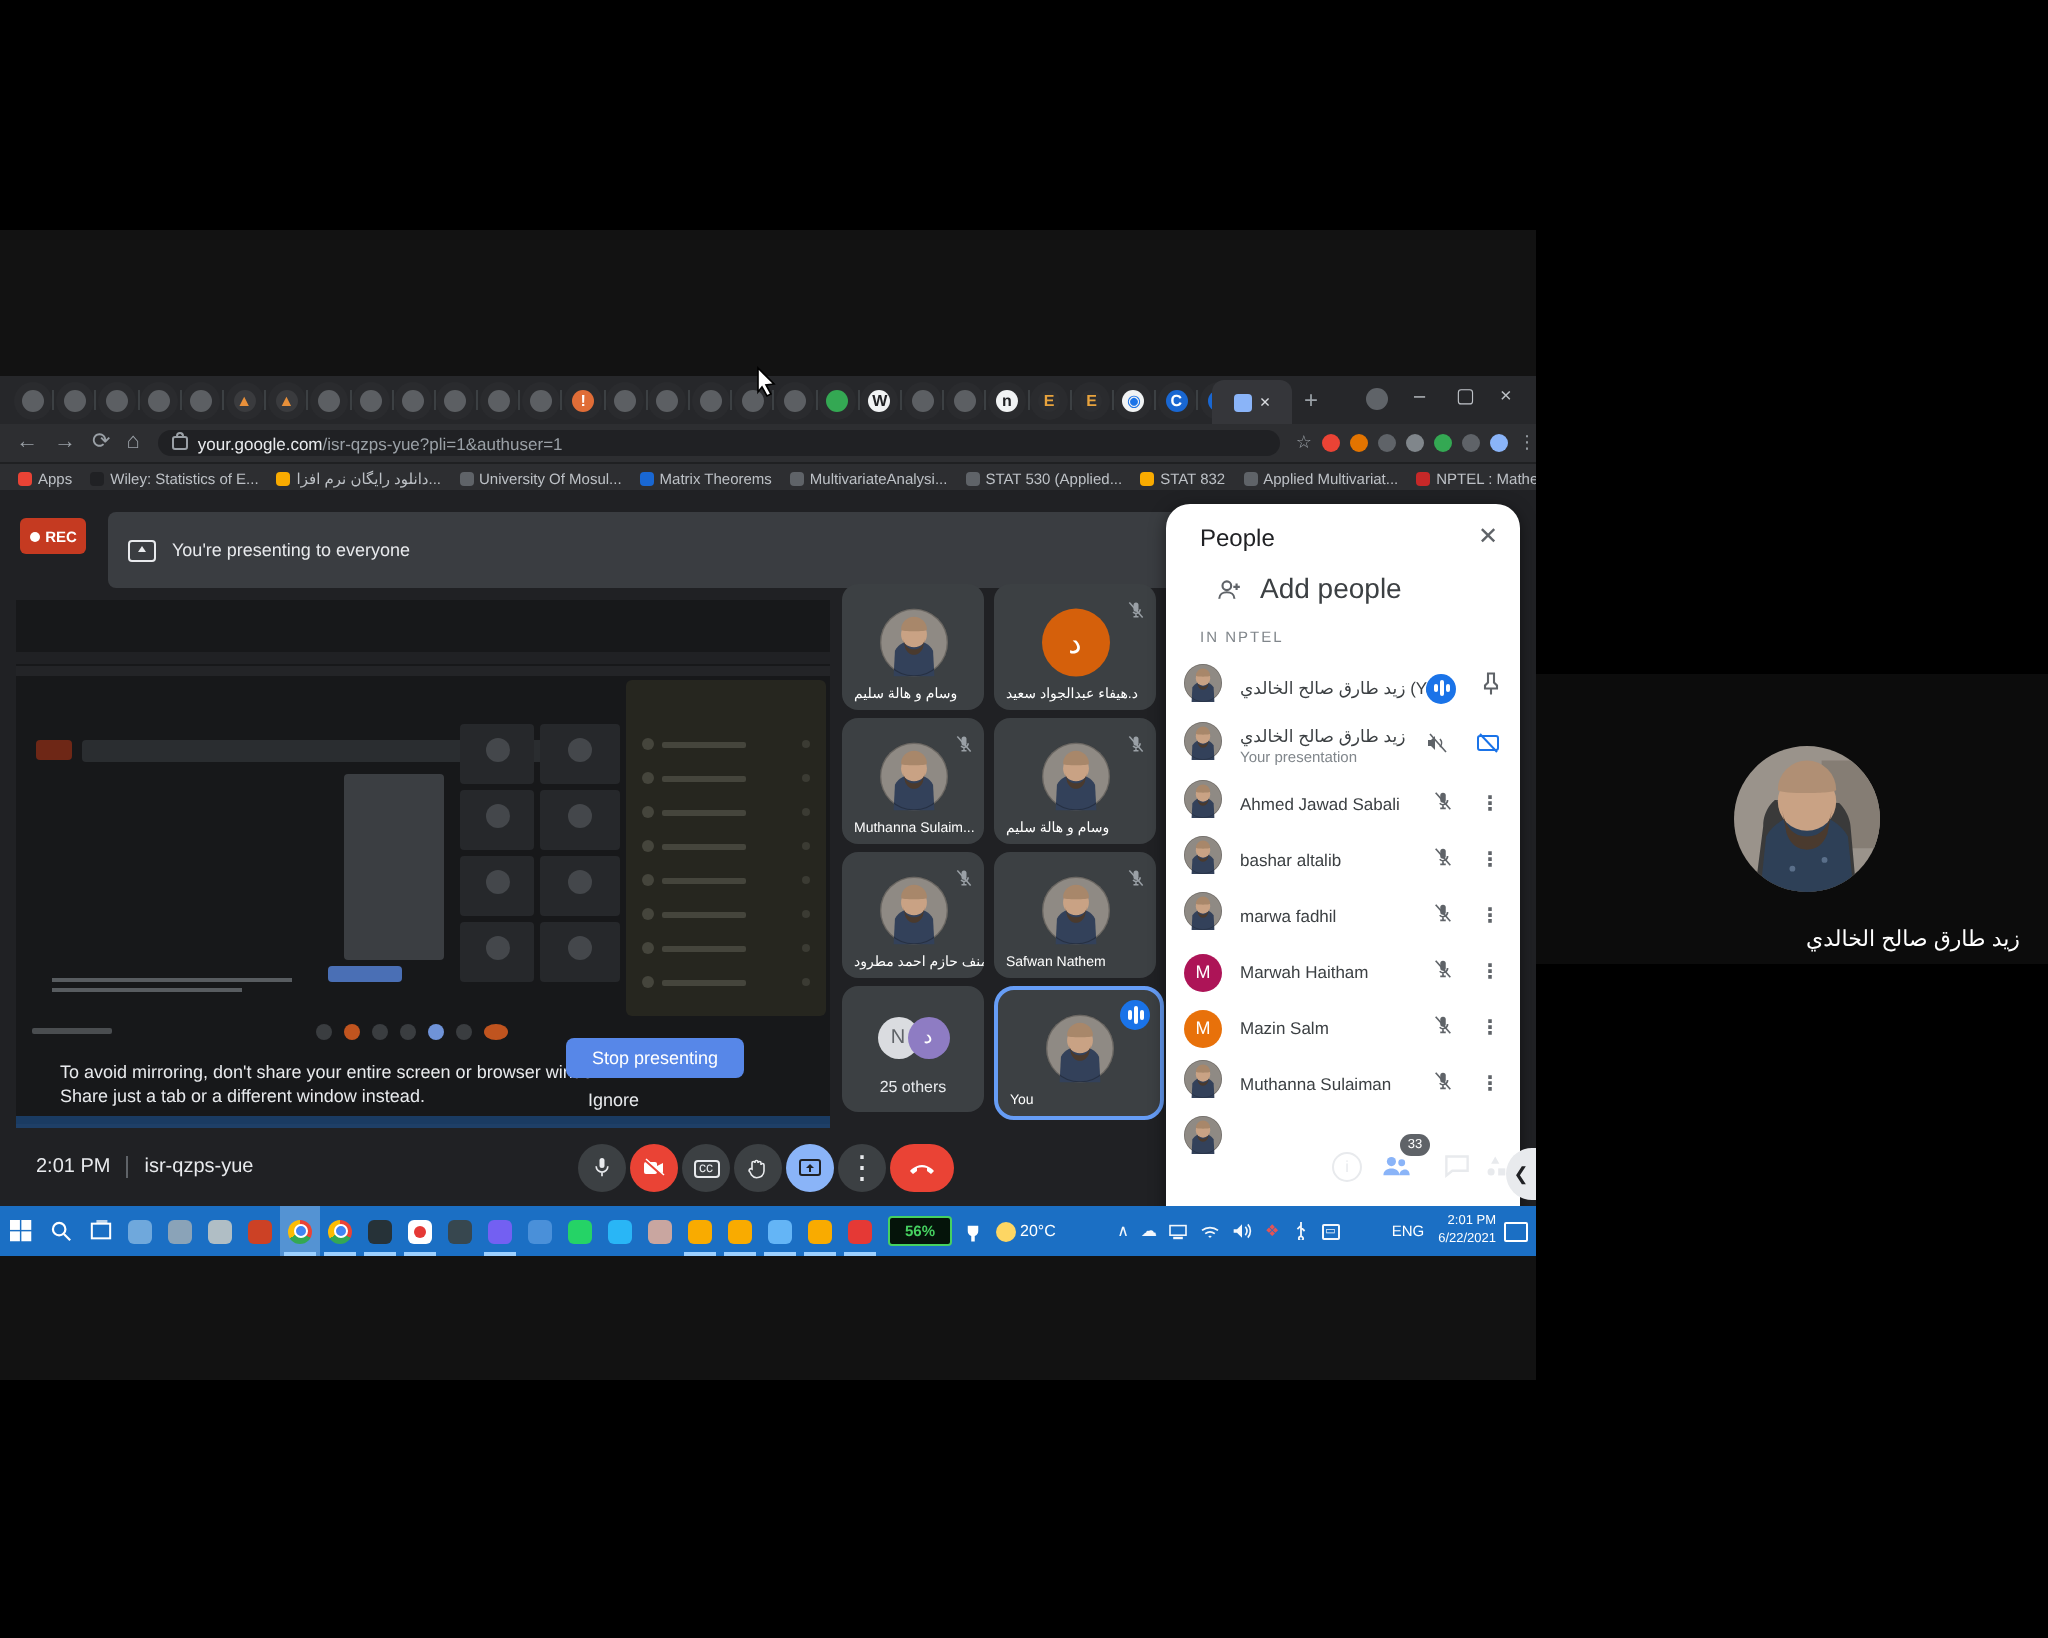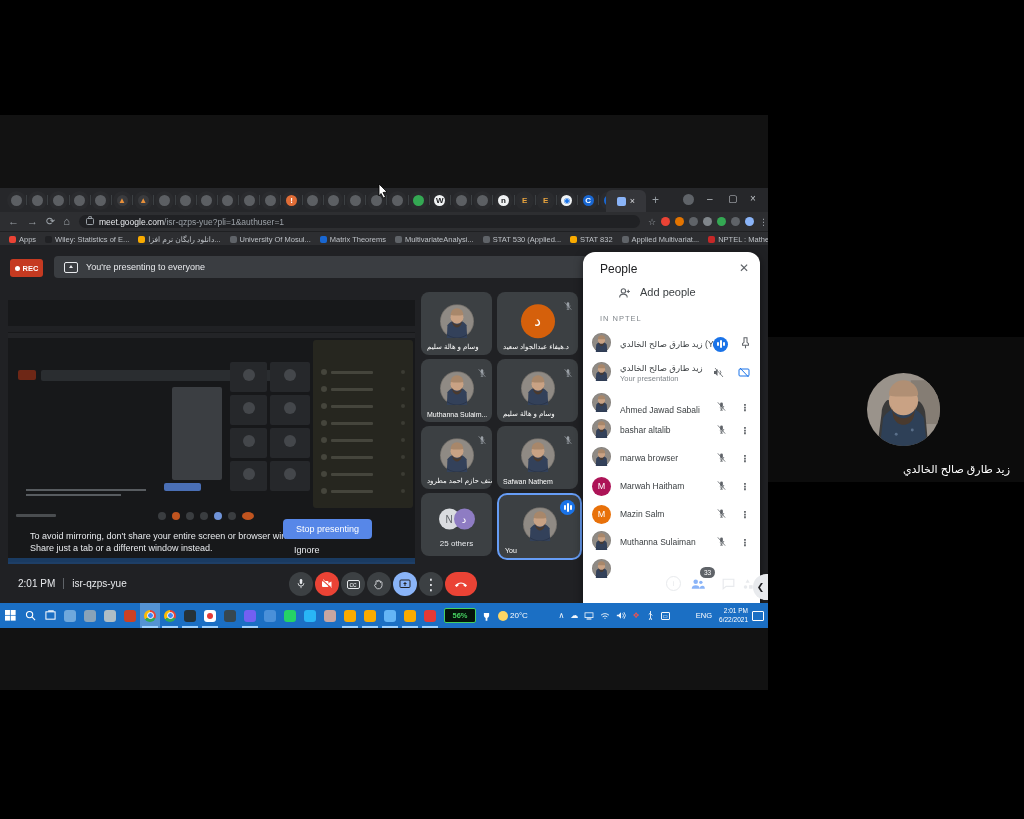--- a/index.html
+++ b/index.html
@@ -24,21 +24,21 @@
   #omnibox .lock:before{content:"";position:absolute;left:1px;top:-3px;width:2px;height:2px;border:1px solid #9aa0a6;border-bottom:none;border-radius:2px 2px 0 0;}
   #ext-icons{display:flex;align-items:center;gap:5px;margin-left:8px;}
   .ext{width:9px;height:9px;border-radius:50%;}
   #bookmarks{left:0;top:231px;width:768px;height:14px;background:#2d2e31;border-top:1px solid #1f2022;display:flex;align-items:center;font-size:7.5px;color:#bdc1c6;white-space:nowrap;overflow:hidden;}
   .bm{display:flex;align-items:center;gap:3px;margin-left:9px;flex:0 0 auto;}
   .bm-ico{width:7px;height:7px;border-radius:2px;flex:0 0 auto;}
   
   #meet{left:0;top:245px;width:768px;height:358px;background:#202124;overflow:hidden;}
   #rec-badge{left:10px;top:14px;width:33px;height:18px;background:#c53a21;border-radius:3px;display:flex;align-items:center;justify-content:center;gap:3px;color:#fff;font-size:7.5px;font-weight:bold;}
   #rec-badge .dot{width:5px;height:5px;background:#fff;border-radius:50%;}
-  #present-banner{left:54px;top:11px;width:526px;height:22px;background:#3a3d41;border-radius:4px;display:flex;align-items:center;gap:8px;padding-left:10px;color:#e8eaed;font-size:9px;text-align:center;}
+  #present-banner{left:54px;top:11px;width:526px;height:38px;background:#3a3d41;border-radius:4px;display:flex;align-items:center;gap:8px;padding-left:10px;color:#e8eaed;font-size:9px;text-align:center;}
   #present-banner .scr{width:12px;height:9px;border:1px solid #e8eaed;border-radius:2px;position:relative;}
   #present-banner .scr:before{content:"";position:absolute;left:4px;top:2px;border-left:2px solid transparent;border-right:2px solid transparent;border-bottom:3px solid #e8eaed;}
   
   #mirror{left:8px;top:37px;width:407px;height:288px;overflow:hidden;}
   .m-screen{left:0;top:18px;width:407px;height:262px;background:#17181a;}
   .m-row1{left:0;top:44px;width:407px;height:6px;background:#202124;}
   .m-row2{left:0;top:51px;width:407px;height:5px;background:#232427;}
   .m-rec{left:10px;top:88px;width:18px;height:10px;background:#7e2a16;border-radius:2px;opacity:.85;}
   .m-pill{left:33px;top:88px;width:254px;height:11px;background:#2a2d30;border-radius:2px;}
   .m-window{left:164px;top:105px;width:50px;height:93px;background:#3b3e42;border-radius:2px;}
@@ -65,21 +65,21 @@
   .letter-av{border-radius:50%;color:#fff;display:flex;align-items:center;justify-content:center;}
   .tile-you{border:2px solid #669df6;border-radius:10px;}
   .audio-badge{position:absolute;right:5px;top:5px;width:15px;height:15px;background:#1a73e8;border-radius:50%;display:flex;align-items:center;justify-content:center;gap:1px;}
   .audio-badge i{display:block;width:2px;background:#fff;border-radius:1px;}
   .others-av{position:absolute;left:50%;top:42%;transform:translate(-50%,-50%);display:flex;}
   .others-label{position:absolute;left:0;right:0;bottom:8px;text-align:center;color:#e8eaed;font-size:8px;}
   
   #people-panel{left:583px;top:7px;width:177px;height:377px;background:#fff;border-radius:12px;box-shadow:0 2px 8px rgba(0,0,0,.5);overflow:hidden;}
   #pp-title{left:17px;top:10px;font-size:12px;color:#202124;}
   #pp-close{left:156px;top:9px;font-size:12px;color:#5f6368;}
-  #pp-add{left:35px;top:34px;display:flex;align-items:center;gap:9px;font-size:11px;color:#3c4043;}
+  #pp-add{left:25px;top:34px;display:flex;align-items:center;gap:9px;font-size:14px;color:#3c4043;}
   #pp-section{left:17px;top:62px;font-size:7.5px;letter-spacing:1px;color:#80868b;}
   .prow{position:absolute;left:0;width:177px;display:flex;align-items:center;}
   .prow .pav-s{margin-left:9px;flex:0 0 auto;}
   .prow .nm{margin-left:9px;font-size:8.5px;color:#3c4043;line-height:1.25;}
   .prow .nm .sub{font-size:7.5px;color:#80868b;}
   .prow .ric{position:absolute;display:flex;align-items:center;}
   .kebab{color:#5f6368;font-size:10px;font-weight:bold;}
   .pp-audio{width:15px;height:15px;background:#1a73e8;border-radius:50%;display:flex;align-items:center;justify-content:center;gap:1px;}
   .pp-audio i{display:block;width:2px;background:#fff;border-radius:1px;}
   
@@ -190,21 +190,21 @@
   <div class="abs winbtn" style="left:728px;">▢</div>
   <div class="abs winbtn" style="left:750px;">×</div>
 
   <div class="abs" id="toolbar">
     <span class="nav-ic">←</span>
     <span class="nav-ic">→</span>
     <span class="nav-ic">⟳</span>
     <span class="nav-ic">⌂</span>
     <div id="omnibox">
       <span class="lock"></span>
-      <span style="color:#e8eaed;">meet.google.com</span>
+      <span style="color:#e8eaed;">your.google.com</span>
         <span style="color:#9aa0a6;">/isr-qzps-yue?pli=1&amp;authuser=1</span>
     </div>
     <div id="ext-icons">
       <span style="color:#9aa0a6;font-size:9px;">☆</span>
       <span class="ext" style="background:#ea4335;"></span>
       <span class="ext" style="background:#e37400;"></span>
       <span class="ext" style="background:#5f6368;"></span>
       <span class="ext" style="background:#80868b;"></span>
       <span class="ext" style="background:#34a853;"></span>
       <span class="ext" style="background:#5f6368;"></span>
@@ -570,21 +570,21 @@
                   <path d="M2 8h3l4-4v14l-4-4H2z" fill="#5f6368"></path>
                   <path d="M14 7a6 6 0 0 1 0 8" stroke="#5f6368" stroke-width="1.6" fill="none"></path>
                   <line x1="4" y1="2" x2="20" y2="20" stroke="#5f6368" stroke-width="1.6"></line>
                 </svg></span>
               <span><svg width="12" height="11" viewBox="0 0 24 22">
                   <rect x="2" y="4" width="20" height="14" rx="2" fill="none" stroke="#1a73e8" stroke-width="2"></rect>
                   <line x1="4" y1="2" x2="21" y2="20" stroke="#1a73e8" stroke-width="2"></line>
                 </svg></span>
             </span>
           </div>
-          <div class="prow" style="top: 136px; height: 28px; align-items: flex-end;">
+          <div class="prow" style="top: 136px; height: 28px;">
             <span class="pav-s"><svg width="19" height="19" viewBox="0 0 100 100">
                 <defs></defs>
                 <g>
                   <circle cx="50" cy="50" r="50" fill="#8f8a84"></circle>
                   <path d="M22 62c5-10 18-16 28-16s23 6 28 16l2 38H20z" fill="#33415a"></path>
                   <circle cx="50" cy="38" r="19" fill="#c9a284"></circle>
                   <path d="M34 44c2 11 8 16 16 16s14-5 16-16l-3 14c-3 7-8 10-13 10s-10-3-13-10z" fill="#4a3a2e"></path>
                   <path d="M31 31a19 19 0 0 1 38 0c0 3-38 3-38 0z" fill="#a8876a"></path>
                 </g>
                 <circle cx="50" cy="50" r="49" fill="none" stroke="rgba(0,0,0,.25)" stroke-width="2"></circle>
@@ -631,21 +631,21 @@
                 <g>
                   <circle cx="50" cy="50" r="50" fill="#8f8a84"></circle>
                   <path d="M22 62c5-10 18-16 28-16s23 6 28 16l2 38H20z" fill="#33415a"></path>
                   <circle cx="50" cy="38" r="19" fill="#c9a284"></circle>
                   <path d="M34 44c2 11 8 16 16 16s14-5 16-16l-3 14c-3 7-8 10-13 10s-10-3-13-10z" fill="#4a3a2e"></path>
                   <path d="M31 31a19 19 0 0 1 38 0c0 3-38 3-38 0z" fill="#a8876a"></path>
                 </g>
                 <circle cx="50" cy="50" r="49" fill="none" stroke="rgba(0,0,0,.25)" stroke-width="2"></circle>
               </svg></span>
             <div class="nm">
-              <div dir="ltr">marwa browser</div>
+              <div dir="ltr">marwa fadhil</div>
             </div>
             <span class="ric" style="right: 10px; gap: 13px;">
               <span><svg width="11" height="11" viewBox="0 0 24 24">
                   <path d="M12 14a3 3 0 0 0 3-3V6a3 3 0 0 0-6 0v5a3 3 0 0 0 3 3z" fill="#5f6368"></path>
                   <path d="M17 11a5 5 0 0 1-8.6 3.5M12 17v3M9 20h6" stroke="#5f6368" stroke-width="1.8" fill="none"></path>
                   <line x1="4" y1="3" x2="20" y2="21" stroke="#5f6368" stroke-width="1.8"></line>
                 </svg></span>
               <span class="kebab">⋮</span>
             </span>
           </div>

